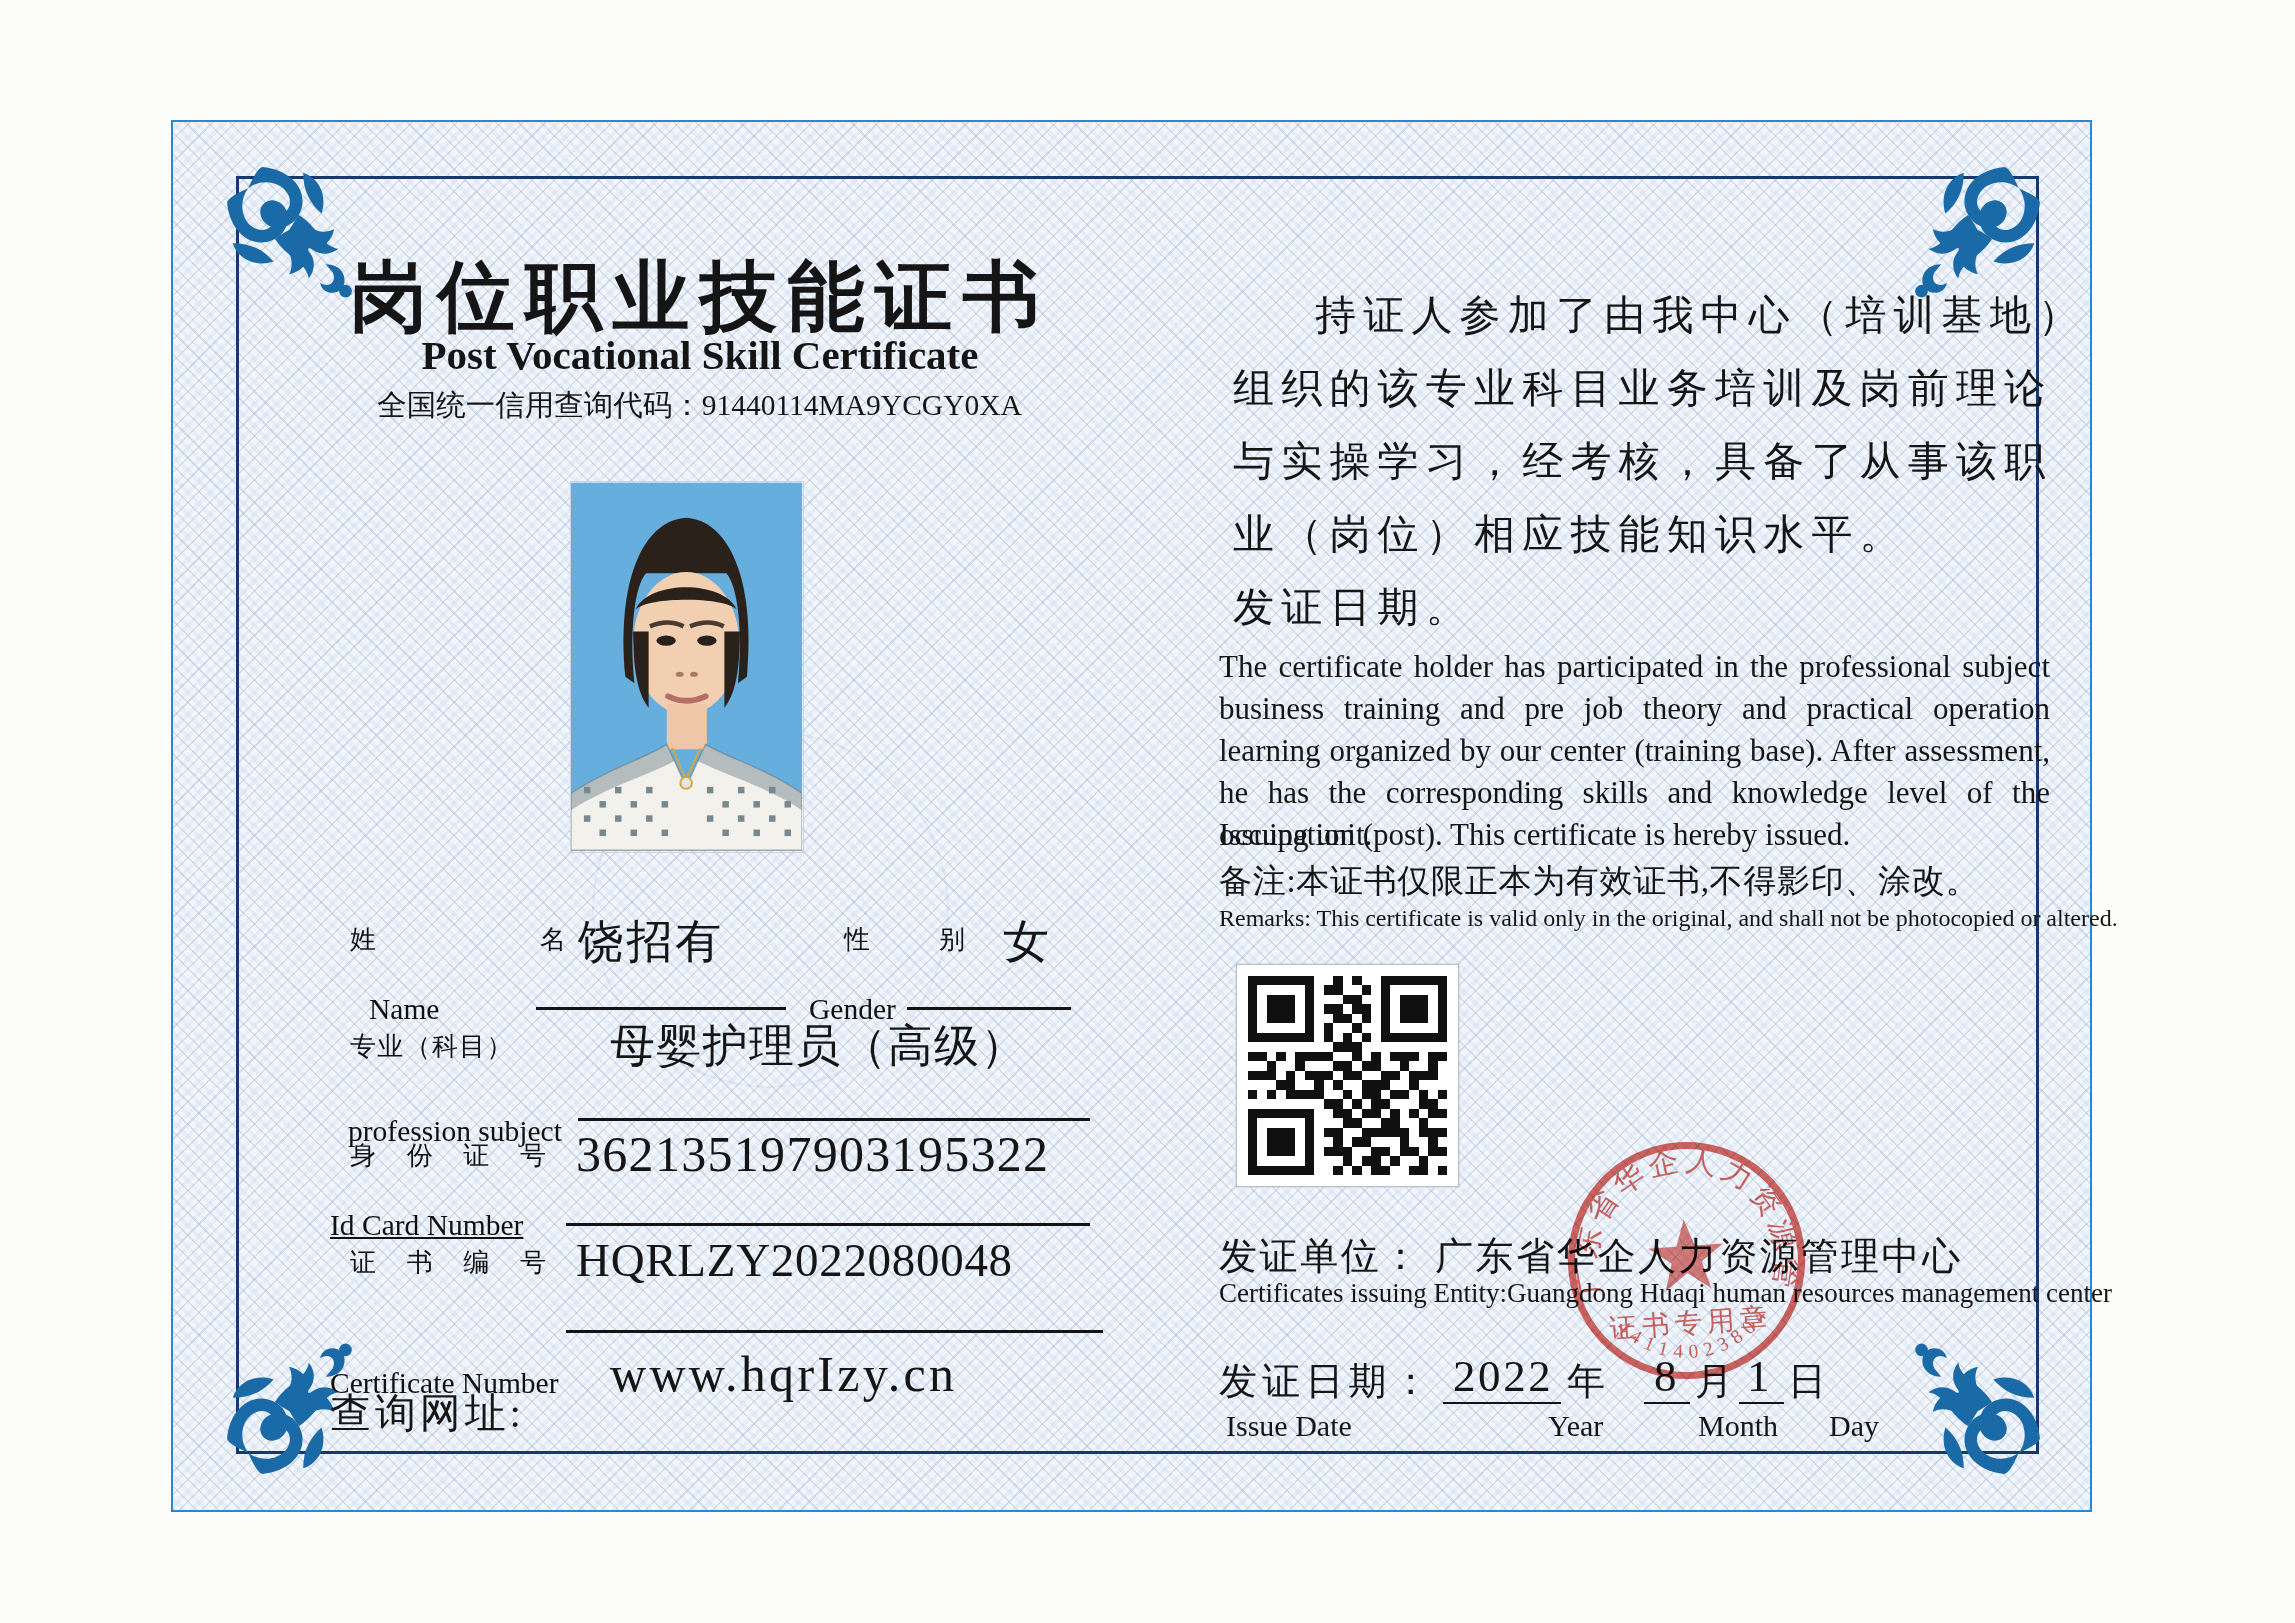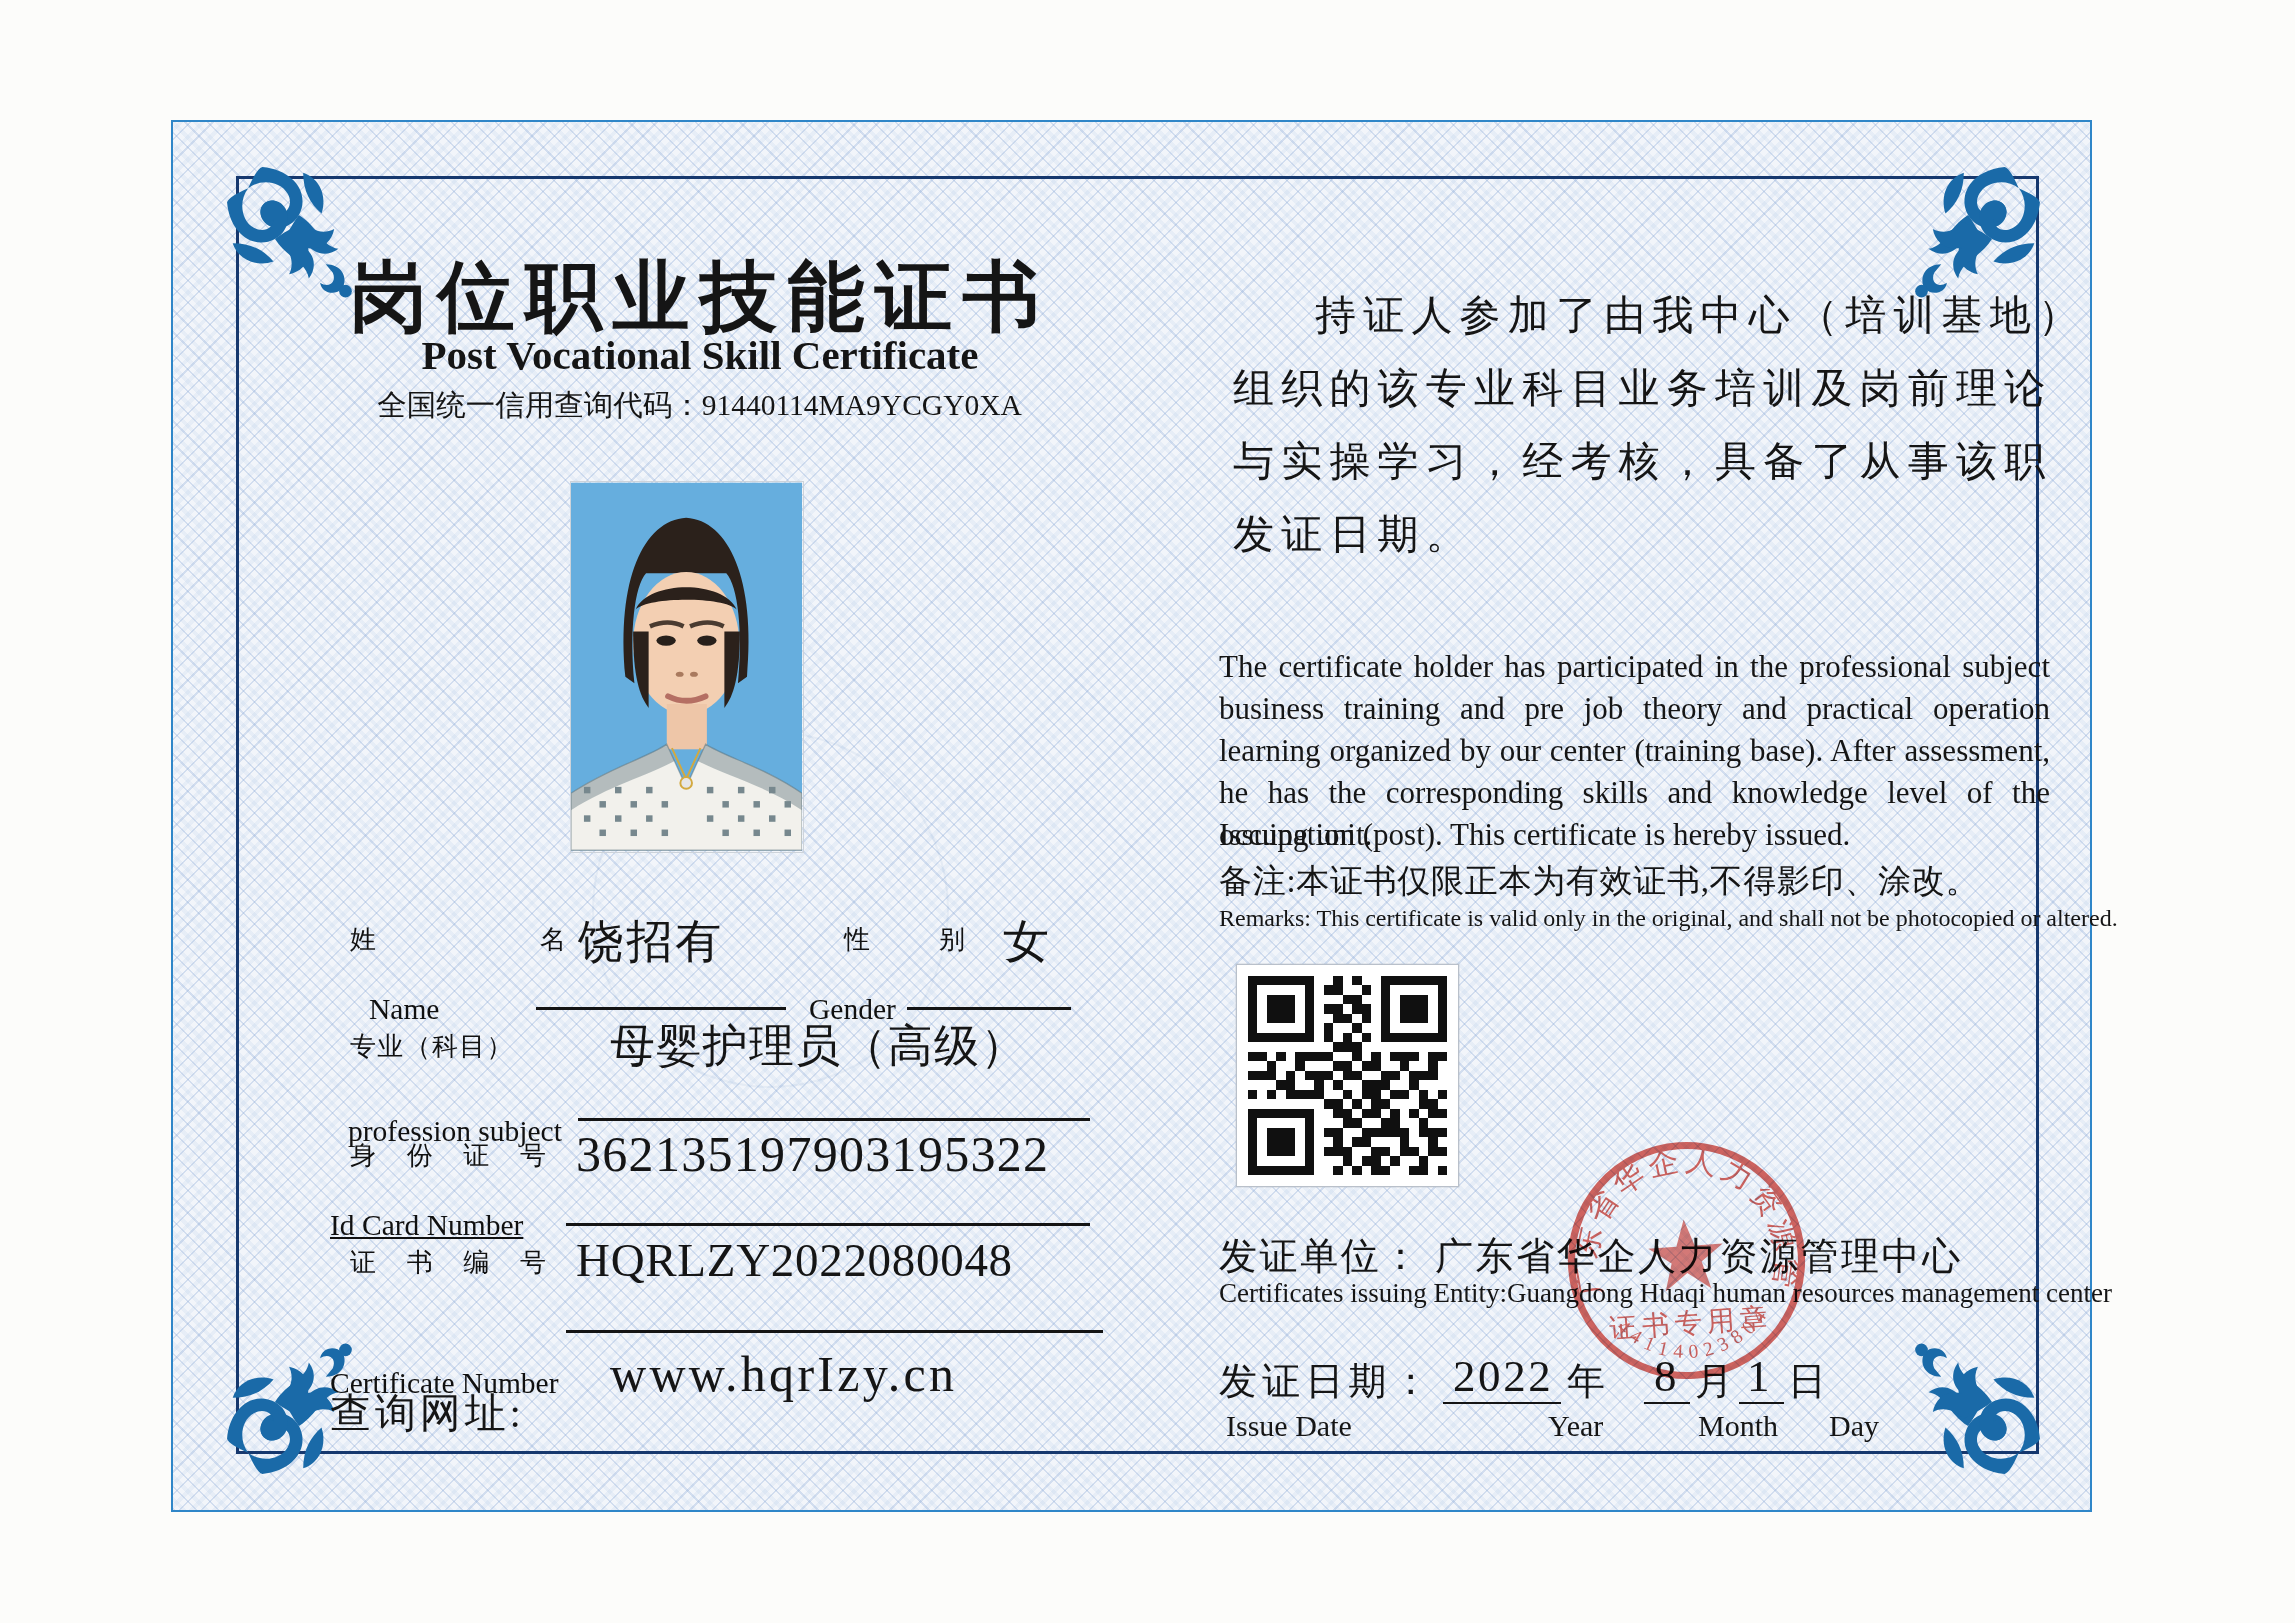--- a/index.html
+++ b/index.html
@@ -167,20 +167,21 @@
   <div class="abs en fen" style="left:157px;top:1245px;">Certificate Number</div>
   <div class="underline" style="left:393px;top:1208px;width:537px;"></div>
 
   <div class="abs cn" style="left:157px;top:1264px;font-size:41px;letter-spacing:3.9px;">查询网址:</div>
   <div class="abs num" style="left:437px;top:1223px;font-size:50px;letter-spacing:3.3px;font-weight:500;">www.hqrIzy.cn</div>
 
   <div class="abs cn" style="left:1046px;top:157px;width:831px;margin-left:14px;">
     <div class="cnline indent">持证人参加了由我中心（培训基地）</div>
     <div class="cnline">组织的该专业科目业务培训及岗前理论</div>
     <div class="cnline">与实操学习，经考核，具备了从事该职</div>
+    <div class="cnline">业（岗位）相应技能知识水平。</div>
     <div class="cnline">发证日期。</div>
   </div>
 
   <div class="abs en" style="left:1046px;top:524px;width:831px;font-size:31px;line-height:42px;text-align:justify;">The certificate holder has participated in the professional subject business training and pre job theory and practical operation learning organized by our center (training base). After assessment, he has the corresponding skills and knowledge level of the occupation (post). This certificate is hereby issued.</div>
   <div class="abs en" style="left:1046px;top:695px;font-size:31px;">Issuing unit.</div>
 
   <div class="abs cn" style="left:1046px;top:737px;font-size:33px;letter-spacing:0.7px;font-weight:500;white-space:nowrap;">备注:本证书仅限正本为有效证书,不得影印、涂改。</div>
   <div class="abs en" style="left:1046px;top:783px;font-size:24px;white-space:nowrap;">Remarks: This certificate is valid only in the original, and shall not be photocopied or altered.</div>
 
   <div id="qrbox">

